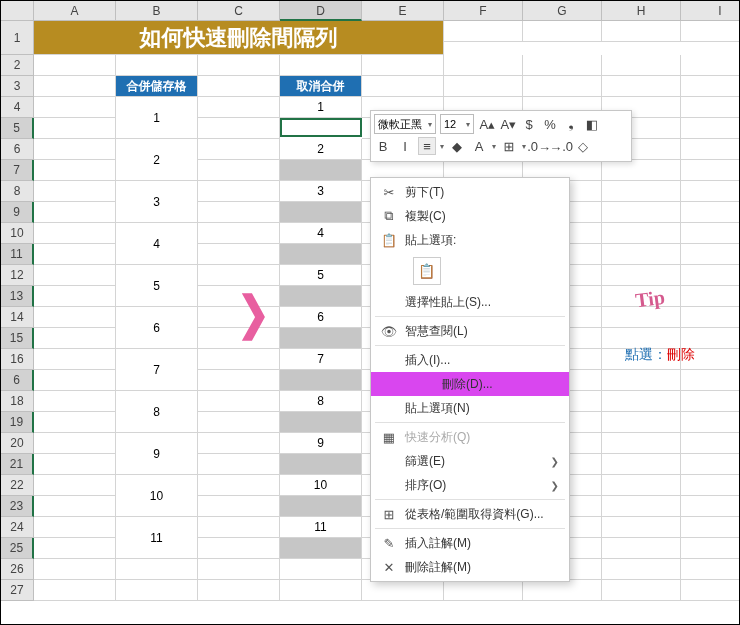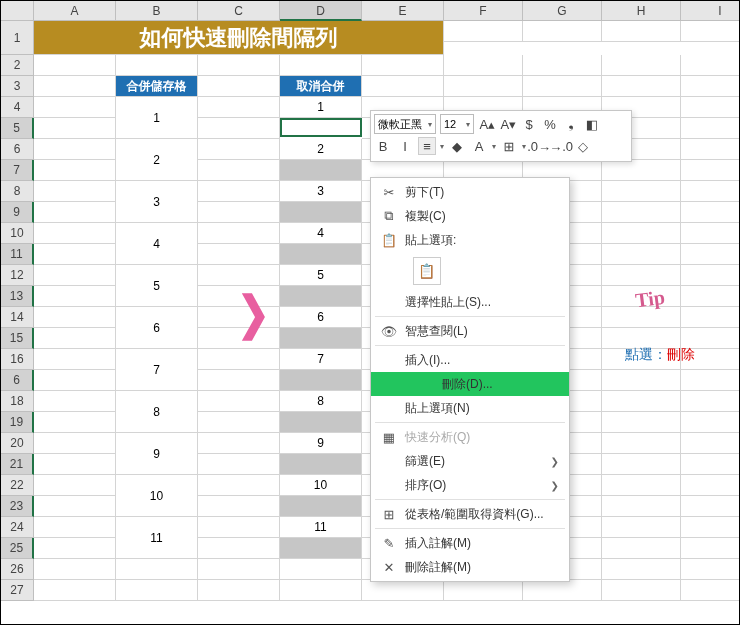--- a/index.html
+++ b/index.html
@@ -68,21 +68,21 @@
   
   .context-menu {
     position: absolute; top: 176px; left: 369px; width: 200px;
     background: #fff; border: 1px solid #c6c6c6; box-shadow: 3px 3px 8px rgba(0,0,0,0.2);
     padding: 2px 0;
   }
   .cm-item {
     display: flex; align-items: center; height: 24px; padding: 0 10px 0 8px;
     cursor: pointer; font-size: 12px; color: #333;
   }
-  .cm-item.hi { background: #22c55e; padding-left: 45px; }
+  .cm-item.hi { background: #d946ef; padding-left: 45px; }
   .cm-item.disabled { color: #aaa; }
   .cm-ico { width: 20px; text-align:center; color:#555; font-size:13px;}
   .cm-label { flex: 1; padding-left: 6px;}
   .cm-arrow { color:#666; font-size:10px;}
   .cm-sep { height: 1px; background: #e0e0e0; margin: 2px 4px; }
   .cm-paste-opt { height: 38px; }
   .paste-btn { width:28px;height:28px;border:1px solid #ccc;margin-left:34px;display:flex;align-items:center;justify-content:center;font-size:14px;color:#a57b00;}
   
   .tip-box { position:absolute; left:582px; top:282px; width:155px; }
   .tip-word { font-family: "Comic Sans MS", cursive; font-weight:bold; font-size:20px; color:#d55a8e; transform:rotate(-7deg); margin-left:52px;}

